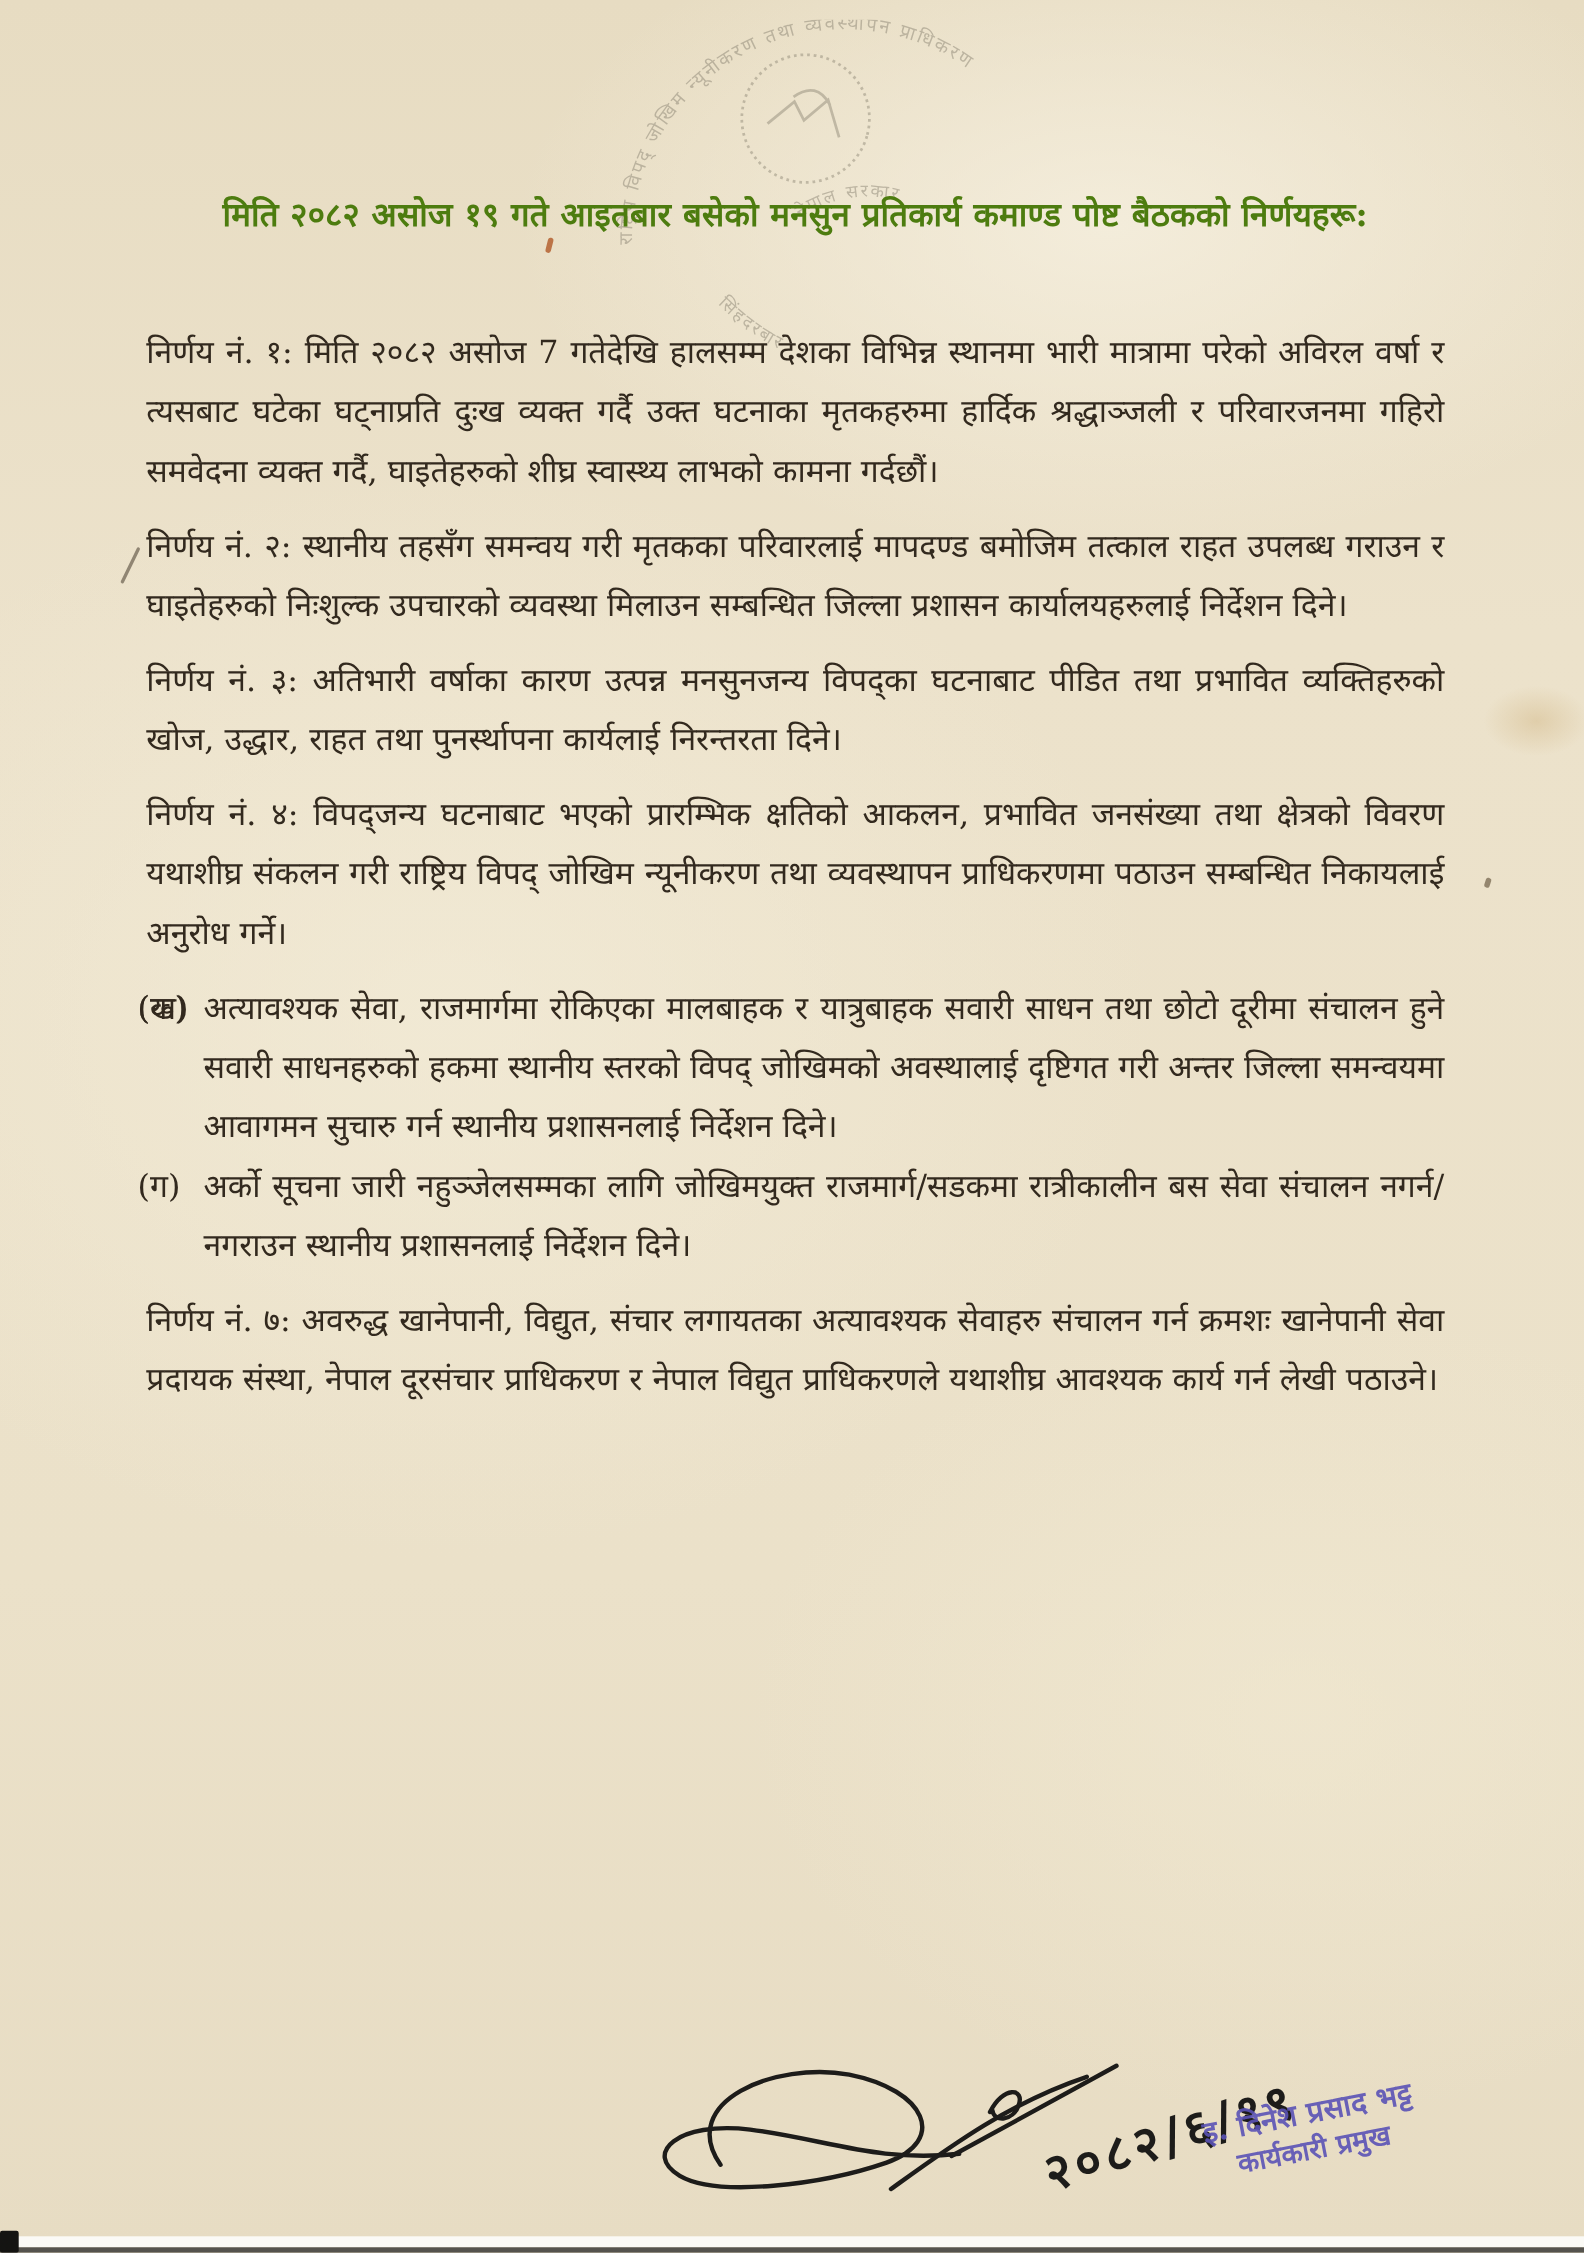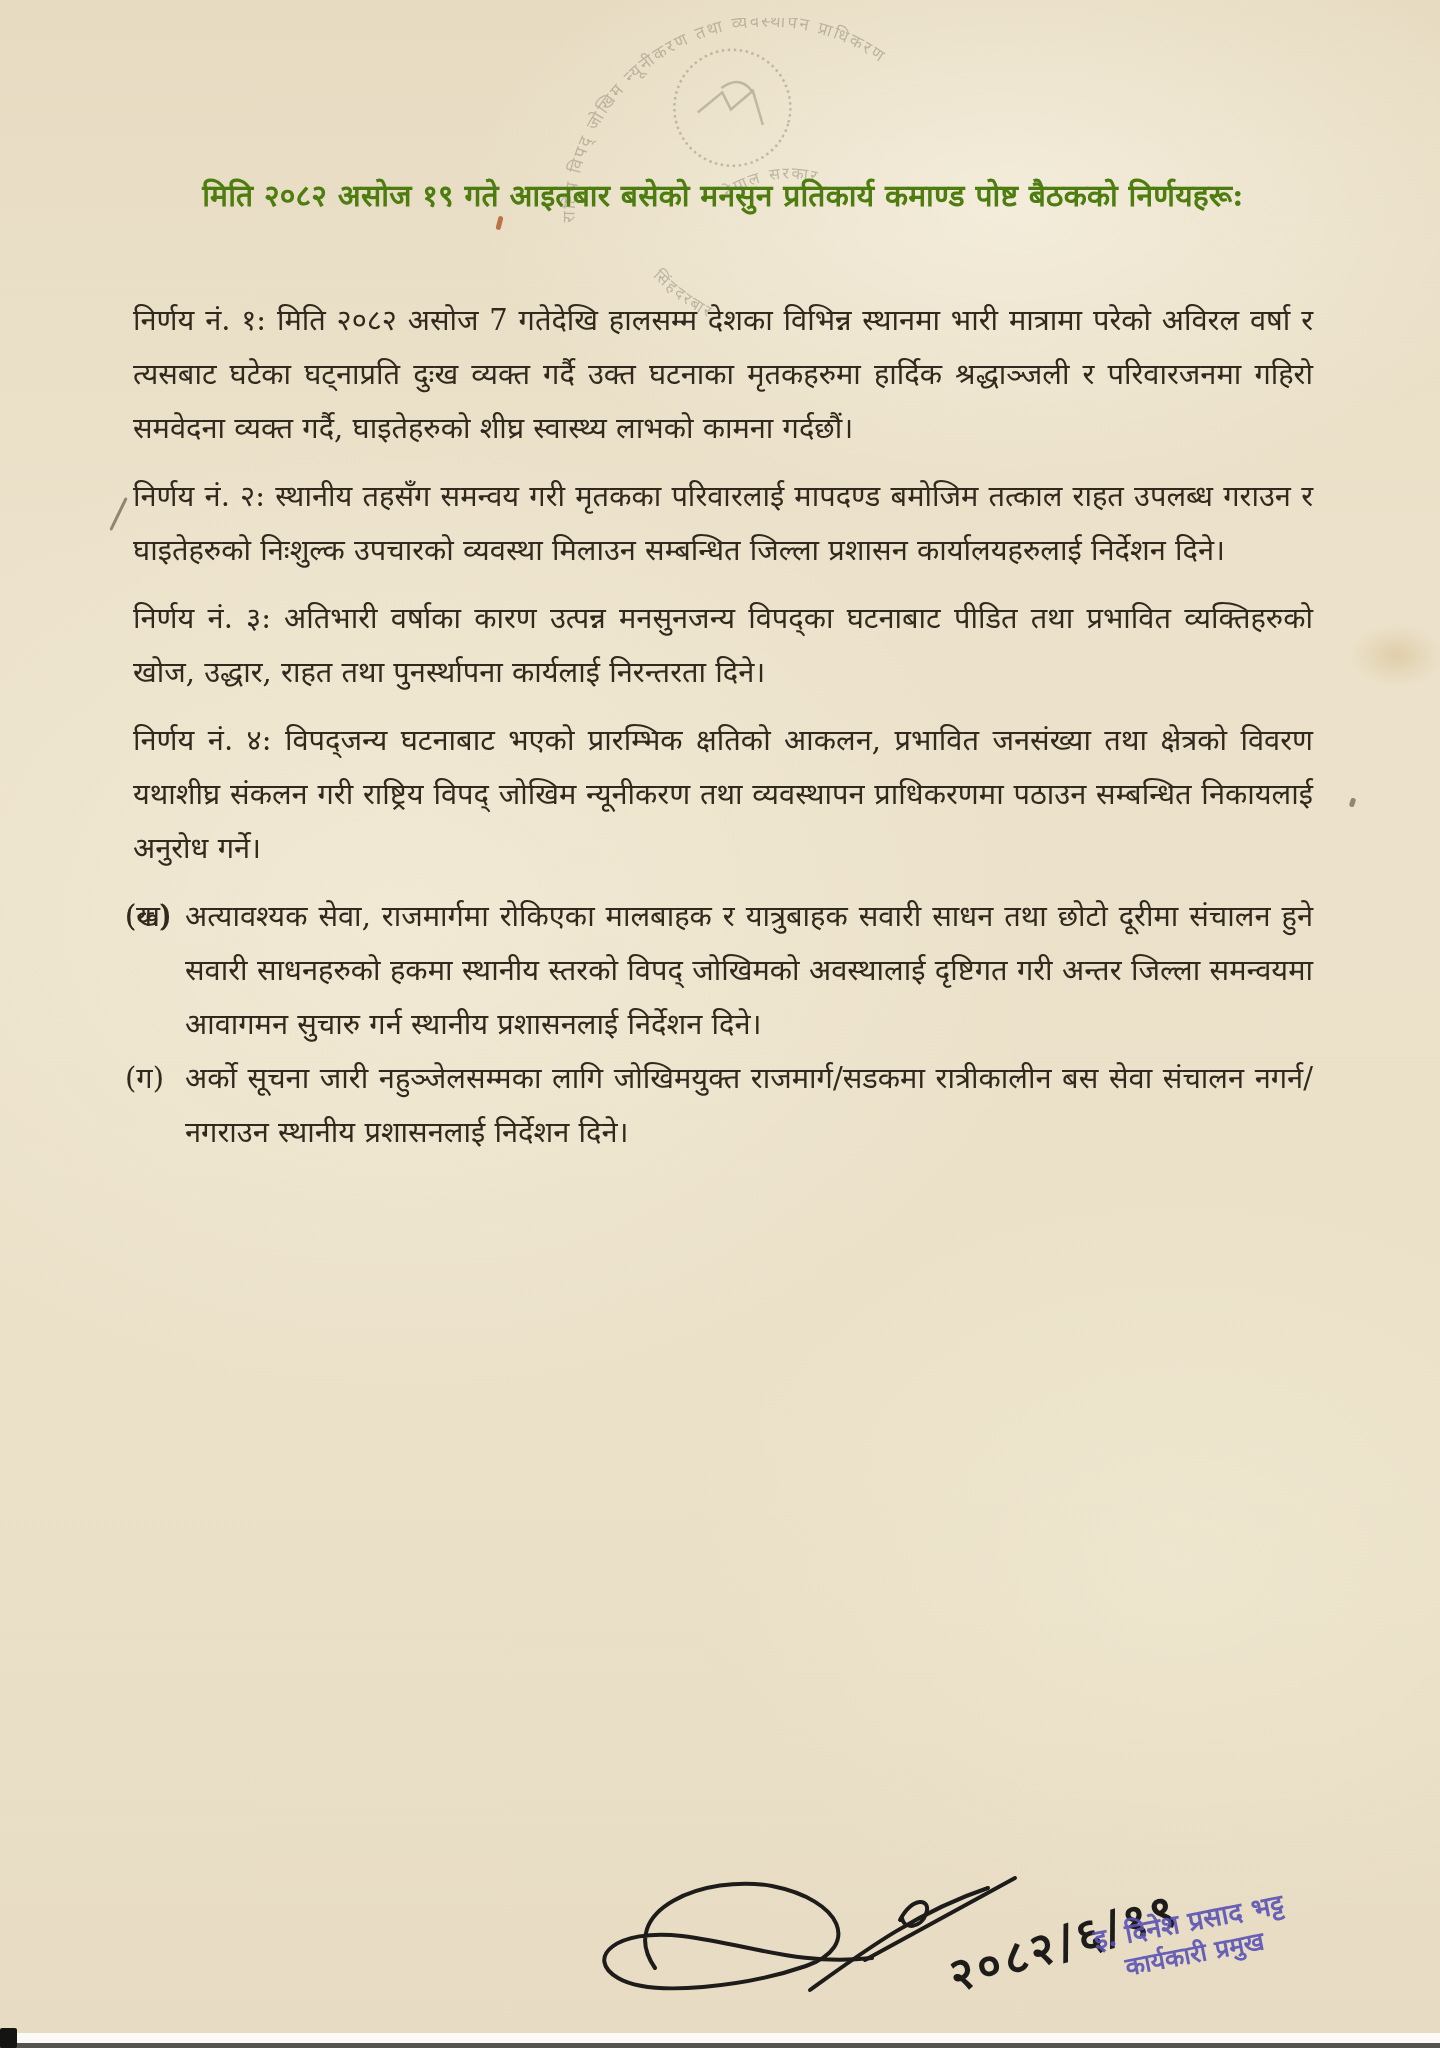--- a/index.html
+++ b/index.html
@@ -103,20 +103,21 @@
       </div>
       <div class="subitem">
         <span class="marker">(ख)</span>
         <span>अत्यावश्यक सेवा, राजमार्गमा रोकिएका मालबाहक र यात्रुबाहक सवारी साधन तथा छोटो दूरीमा संचालन हुने सवारी साधनहरुको हकमा स्थानीय स्तरको विपद् जोखिमको अवस्थालाई दृष्टिगत गरी अन्तर जिल्ला समन्वयमा आवागमन सुचारु गर्न स्थानीय प्रशासनलाई निर्देशन दिने।</span>
       </div>
       <div class="subitem" style="margin-bottom:14px;">
         <span class="marker">(ग)</span>
         <span>अर्को सूचना जारी नहुञ्जेलसम्मका लागि जोखिमयुक्त राजमार्ग/सडकमा रात्रीकालीन बस सेवा संचालन नगर्न/नगराउन स्थानीय प्रशासनलाई निर्देशन दिने।</span>
       </div>
 
+      <p class="para">निर्णय नं. ७: अवरुद्ध खानेपानी, विद्युत, संचार लगायतका अत्यावश्यक सेवाहरु संचालन गर्न क्रमशः खानेपानी सेवा प्रदायक संस्था, नेपाल दूरसंचार प्राधिकरण र नेपाल विद्युत प्राधिकरणले यथाशीघ्र आवश्यक कार्य गर्न लेखी पठाउने।</p>
     </div>
   </div>
 
   <div class="sign-area">
     <svg class="sign-svg" width="520" height="180" viewBox="0 0 520 180" xmlns="http://www.w3.org/2000/svg">
       <g stroke="#1d1c1a" stroke-width="4" fill="none" stroke-linecap="round">
         <path d="M95,100 C55,42 145,6 212,18 C282,32 302,78 246,98 C188,118 92,130 58,110 C24,90 56,60 122,68 C192,77 238,98 312,90"></path>
         <path d="M250,122 C300,86 356,44 428,20"></path>
         <path d="M305,92 L455,10"></path>
         <path d="M340,52 C352,28 372,30 366,46 C361,60 344,62 342,50"></path>

